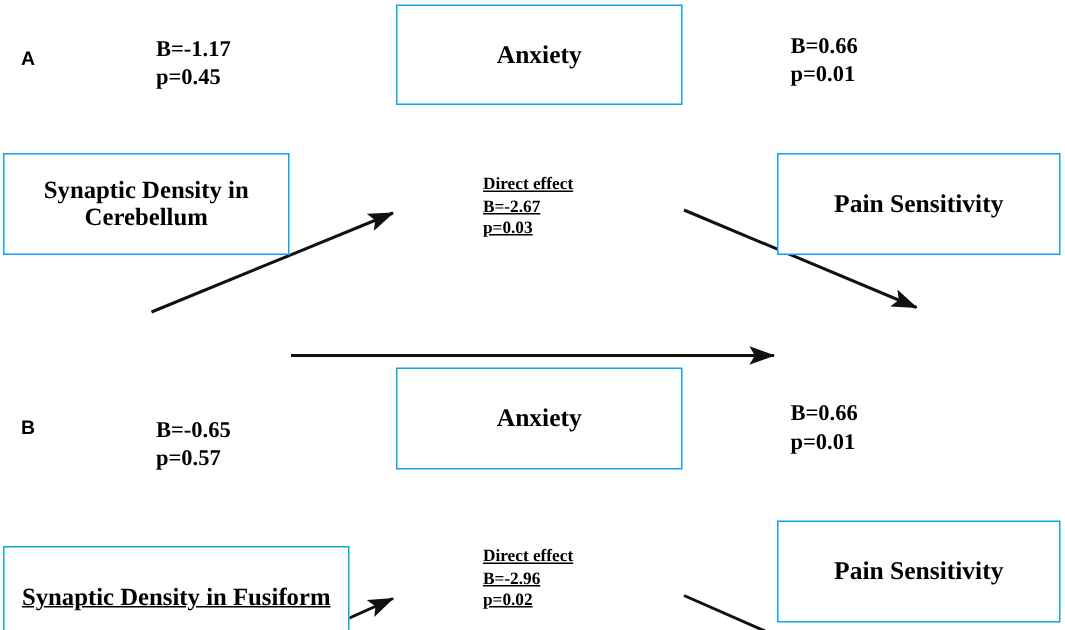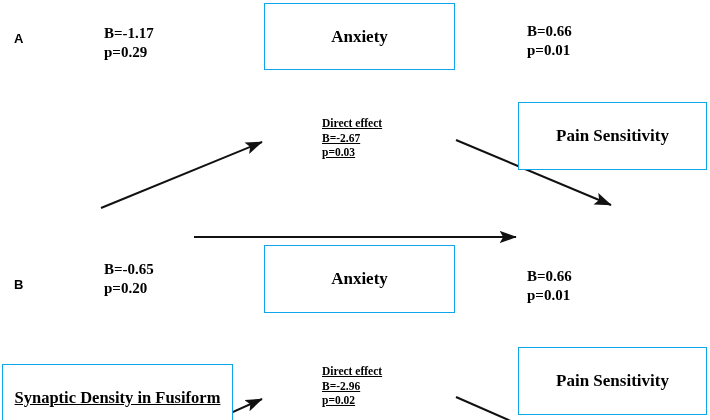--- a/index.html
+++ b/index.html
@@ -86,32 +86,35 @@
         </marker>
       </defs>
 
       <line x1="101" y1="103" x2="262" y2="37" stroke="#111111" stroke-width="2" marker-end="url(#arrA1)"></line>
 
       <line x1="456" y1="35" x2="611" y2="100" stroke="#111111" stroke-width="2" marker-end="url(#arrA2)"></line>
 
       <line x1="194" y1="132" x2="516" y2="132" stroke="#111111" stroke-width="2" marker-end="url(#arrA3)"></line>
     </svg>
 
+    <div class="node node-wide" style="left:2px;top:102px;width:191px;height:68px;">
+      <span class="node-label">Synaptic Density in Cerebellum</span>
+    </div>
 
     <div class="node node-mid" style="left:264px;top:3px;width:191px;height:67px;">
       <span class="node-label">Anxiety</span>
     </div>
 
     <div class="node node-mid" style="left:518px;top:102px;width:189px;height:68px;">
       <span class="node-label">Pain Sensitivity</span>
     </div>
 
     <div class="edge-label" style="left:104px;top:24px;">
       <span class="ln">B=-1.17</span>
-      <span class="ln">p=0.29</span>
+      <span class="ln">p=0.45</span>
     </div>
 
     <div class="edge-label" style="left:527px;top:22px;">
       <span class="ln">B=0.66</span>
       <span class="ln">p=0.01</span>
     </div>
 
     <div class="edge-label direct" style="left:322px;top:116px;">
       <span class="ln">Direct effect</span>
       <span class="ln">B=-2.67</span>
@@ -148,23 +151,23 @@
     </div>
 
     <div class="node node-mid" style="left:264px;top:5px;width:191px;height:68px;">
       <span class="node-label">Anxiety</span>
     </div>
 
     <div class="node node-mid" style="left:518px;top:107px;width:189px;height:68px;">
       <span class="node-label">Pain Sensitivity</span>
     </div>
 
-    <div class="edge-label" style="left:104px;top:20px;">
+    <div class="edge-label" style="left:104px;top:38px;">
       <span class="ln">B=-0.65</span>
-      <span class="ln">p=0.20</span>
+      <span class="ln">p=0.57</span>
     </div>
 
     <div class="edge-label" style="left:527px;top:27px;">
       <span class="ln">B=0.66</span>
       <span class="ln">p=0.01</span>
     </div>
 
     <div class="edge-label direct" style="left:322px;top:124px;">
       <span class="ln">Direct effect</span>
       <span class="ln">B=-2.96</span>

